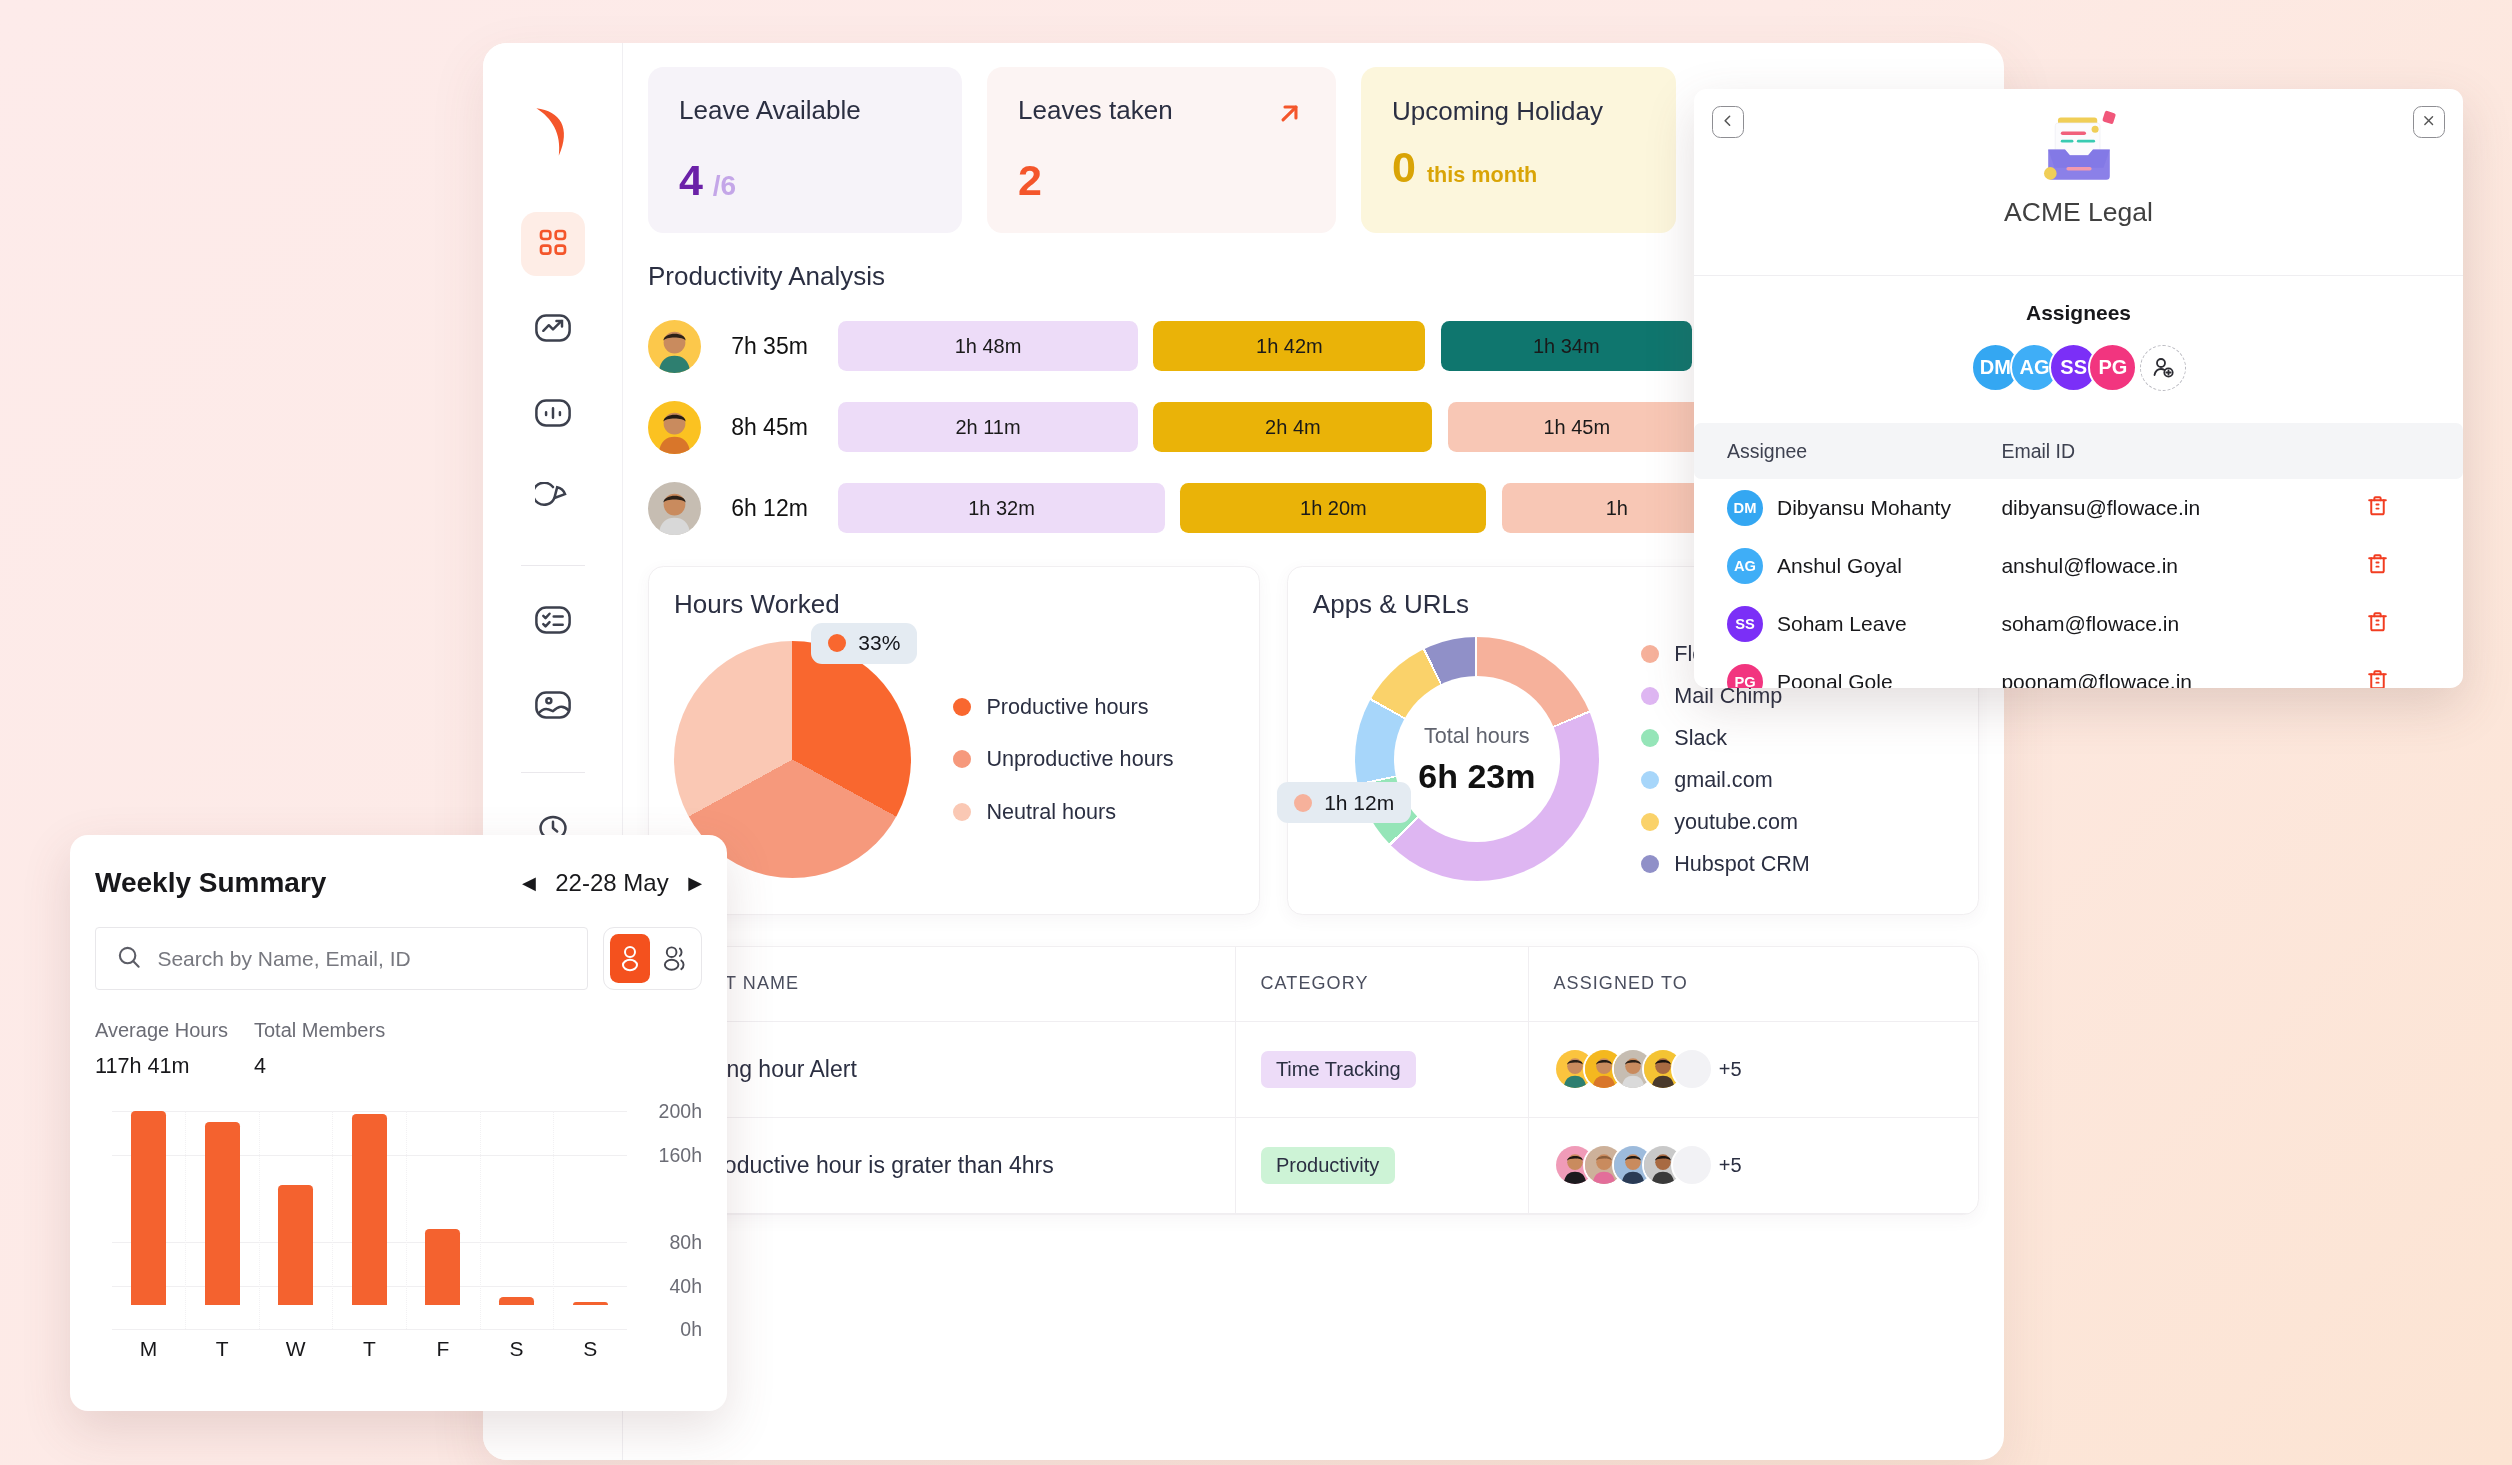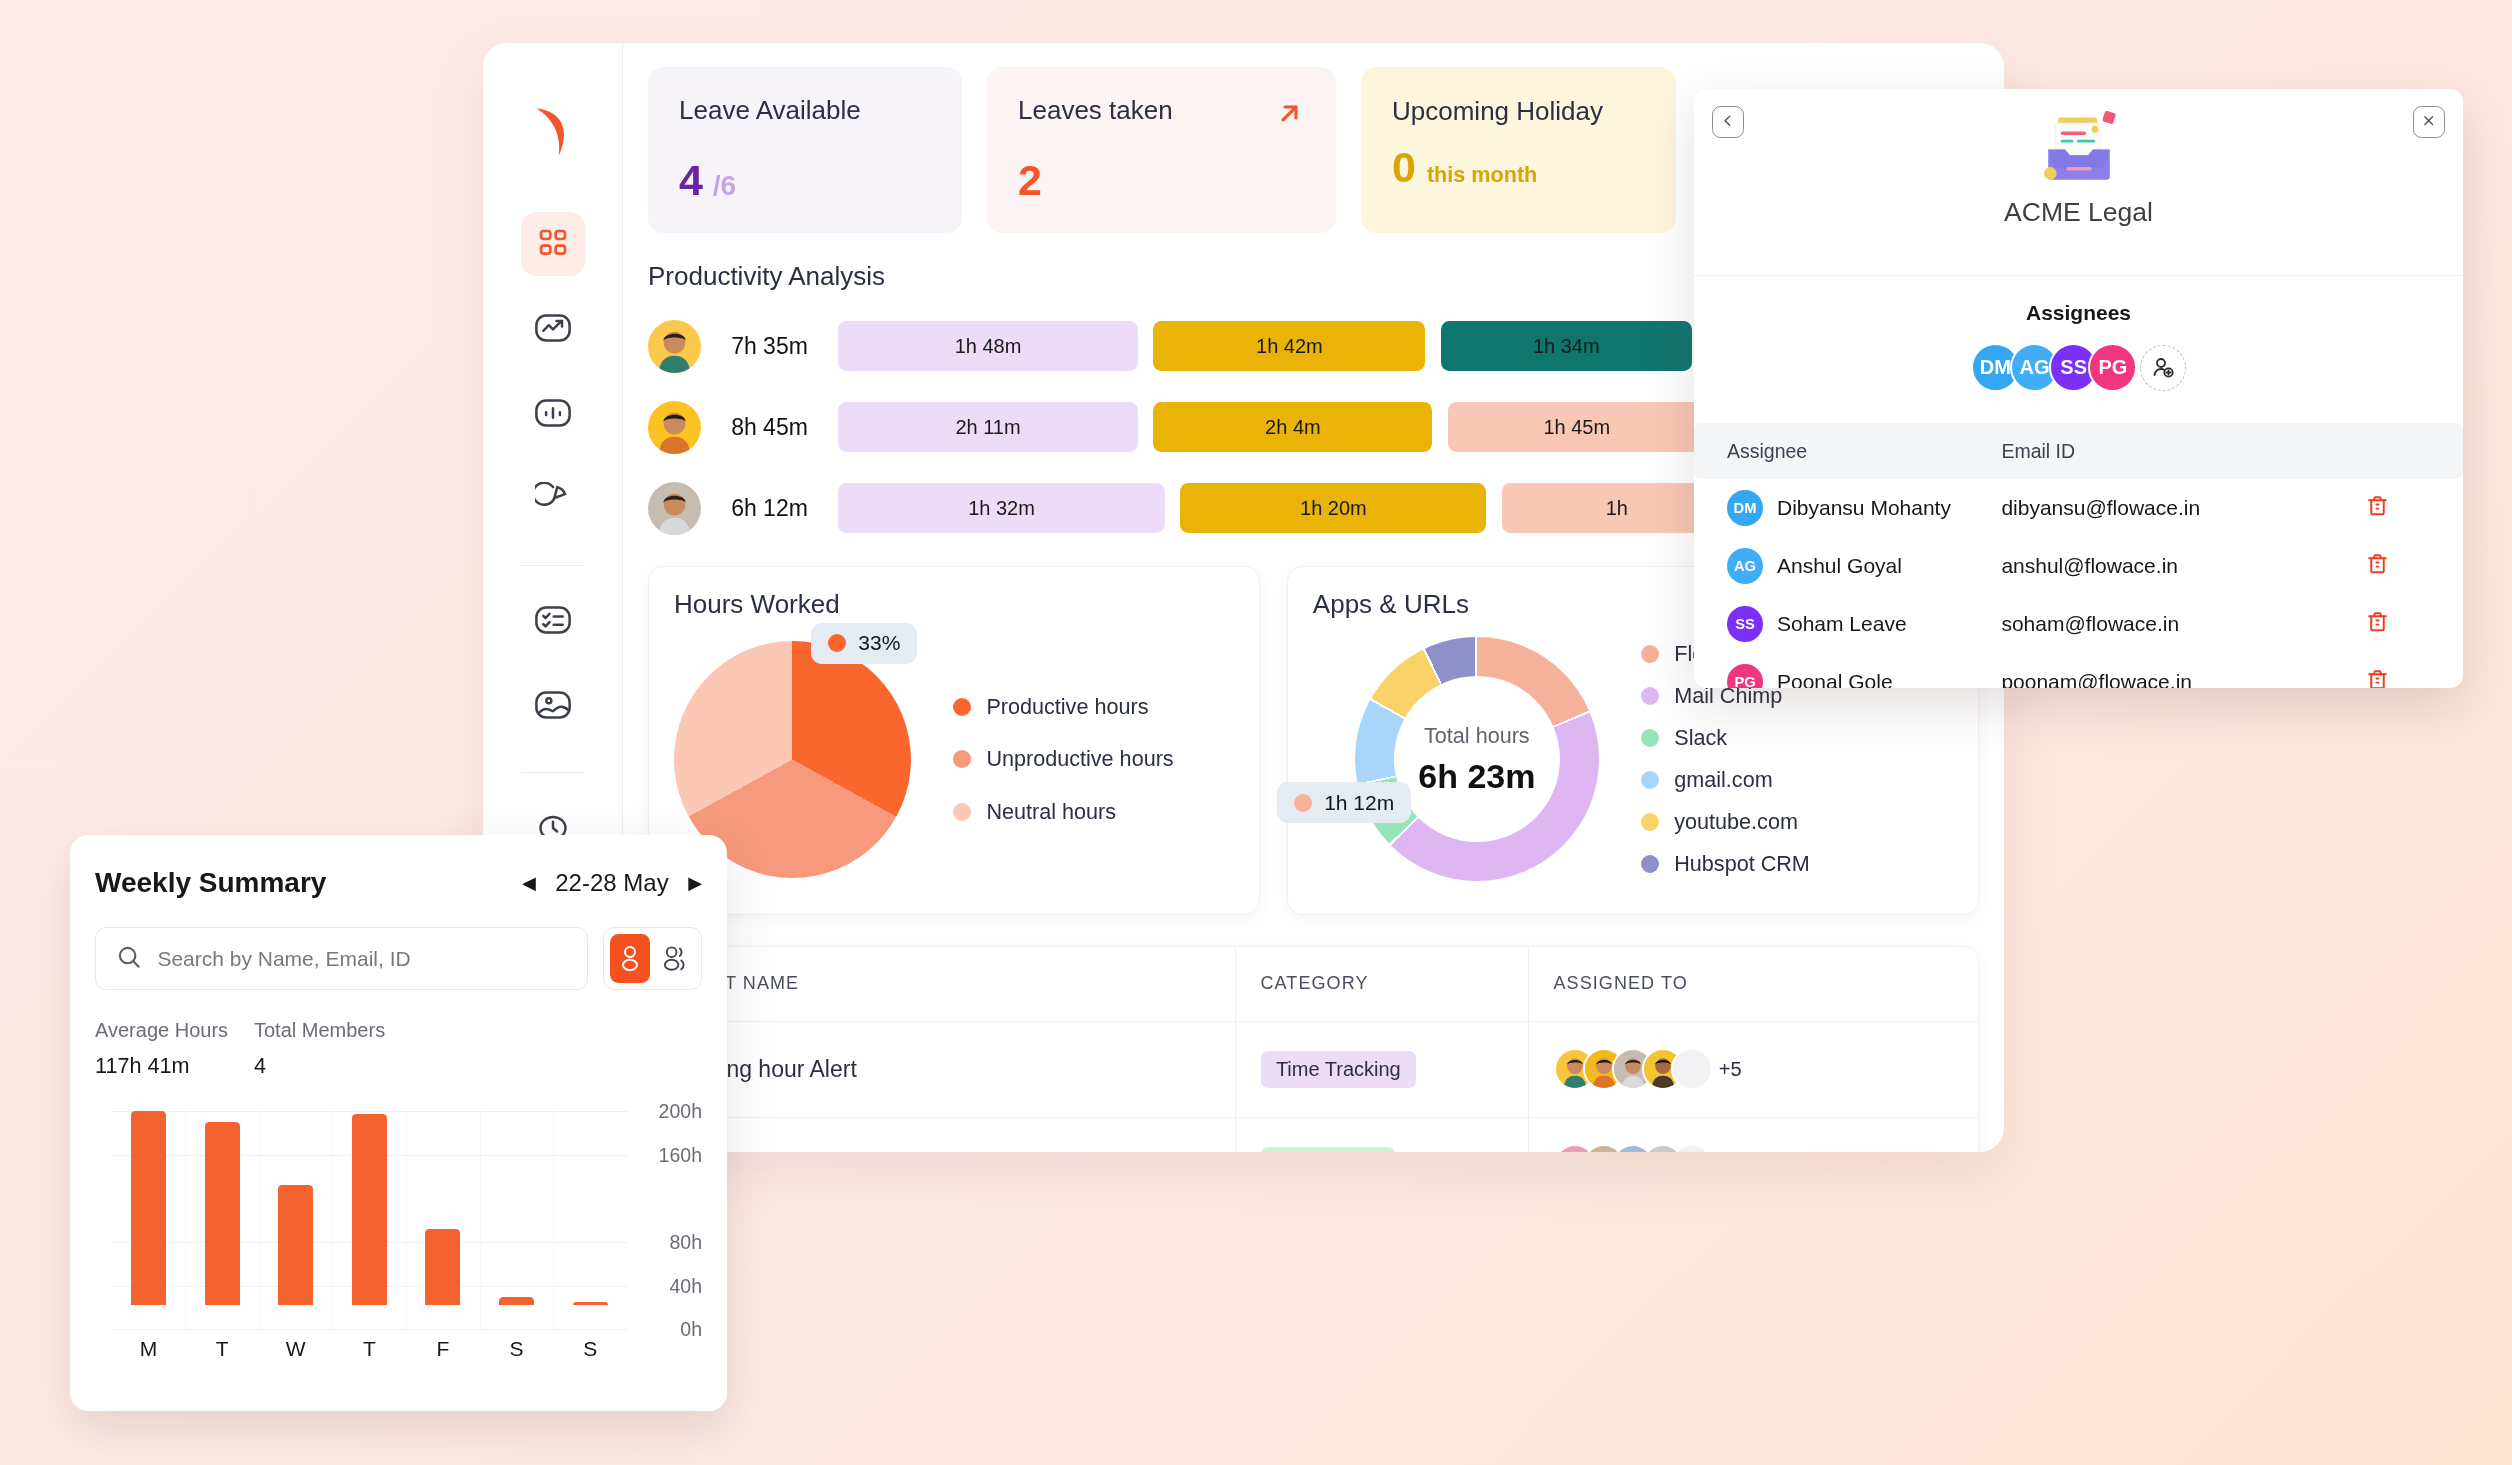--- a/index.html
+++ b/index.html
@@ -5,21 +5,21 @@
   * { box-sizing: border-box; margin: 0; padding: 0; }
   html, body { width: 2512px; height: 1465px; overflow: hidden; }
   body {
     font-family: "Liberation Sans", sans-serif;
     background: linear-gradient(135deg, #FDEBEA 0%, #FDEAE6 45%, #FCE4D3 100%);
     position: relative;
   }
 
   
   #dashboard-window {
-    position: absolute; left: 483px; top: 43px; width: 1521px; height: 1109px;
+    position: absolute; left: 483px; top: 43px; width: 1521px; height: 1417px;
     background: #ffffff; border-radius: 24px;
     box-shadow: 0 21px 56px rgba(120, 70, 60, .10);
     overflow: hidden;
   }
 
   
   #sidebar {
     position: absolute; left: 0; top: 0; width: 140px; height: 100%;
     background: #ffffff; border-right: 0.7px solid #F0EFF2;
     display: flex; flex-direction: column; align-items: center; padding-top: 61px;
@@ -162,21 +162,21 @@
     position: absolute; left: 70px; top: 835px; width: 657px; height: 576px;
     background: #fff; border-radius: 18px; box-shadow: 0 18px 49px rgba(110,70,70,.16);
     padding: 32px 25px 0;
   }
   #ws-header { display: flex; align-items: center; justify-content: space-between; }
   #ws-title { font-size: 28px; font-weight: 700; color: #18181B; }
   #ws-week-nav { display: flex; align-items: center; gap: 19.5px; font-size: 24px; color: #18181B; }
   .nav-arrow { cursor: pointer; font-size: 18px; color:#18181B; }
   #ws-searchrow { display: flex; gap: 15.4px; margin-top: 28px; align-items: center; }
   #ws-search {
-    flex: 1; height: 63px; border: 1.4px solid #E8E7EA; border-radius: 11px;
+    flex: 1; height: 63px; border: 1.4px solid #E8E7EA; border-radius: 4px;
     display: flex; align-items: center; padding: 0 19.5px; gap: 15.4px;
   }
   #ws-search-placeholder { font-size: 21px; color: #77787F; }
   #ws-toggle { width: 99px; height: 63px; border: 1.4px solid #E8E7EA; border-radius: 11px;
     display: flex; align-items: center; padding: 0 5.6px; gap: 5.6px; }
   .toggle-btn { width: 40px; height: 49px; border-radius: 8.4px; display:flex; align-items:center; justify-content:center; cursor:pointer; }
   .toggle-btn.active { background: #F4511E; }
   #ws-stats { display: flex; margin-top: 29px; }
   .ws-stat { width: 159px; }
   .ws-stat-label { font-size: 20px; color: #6B6C75; }

